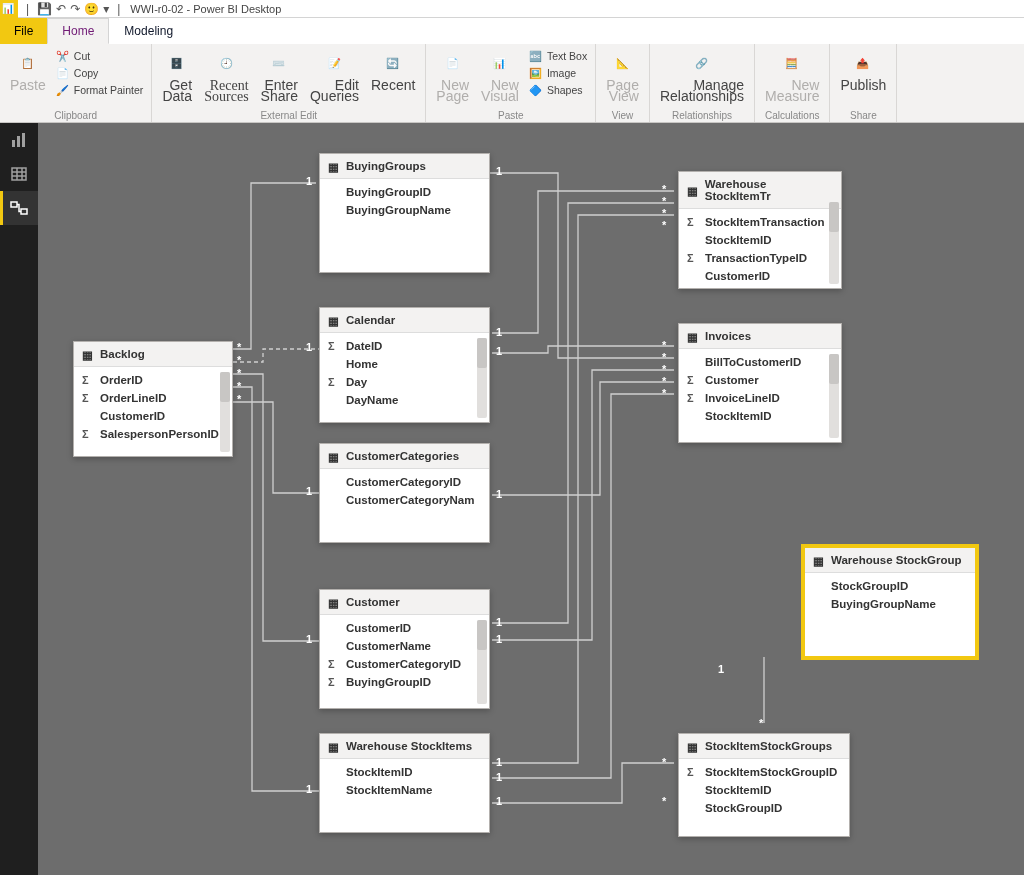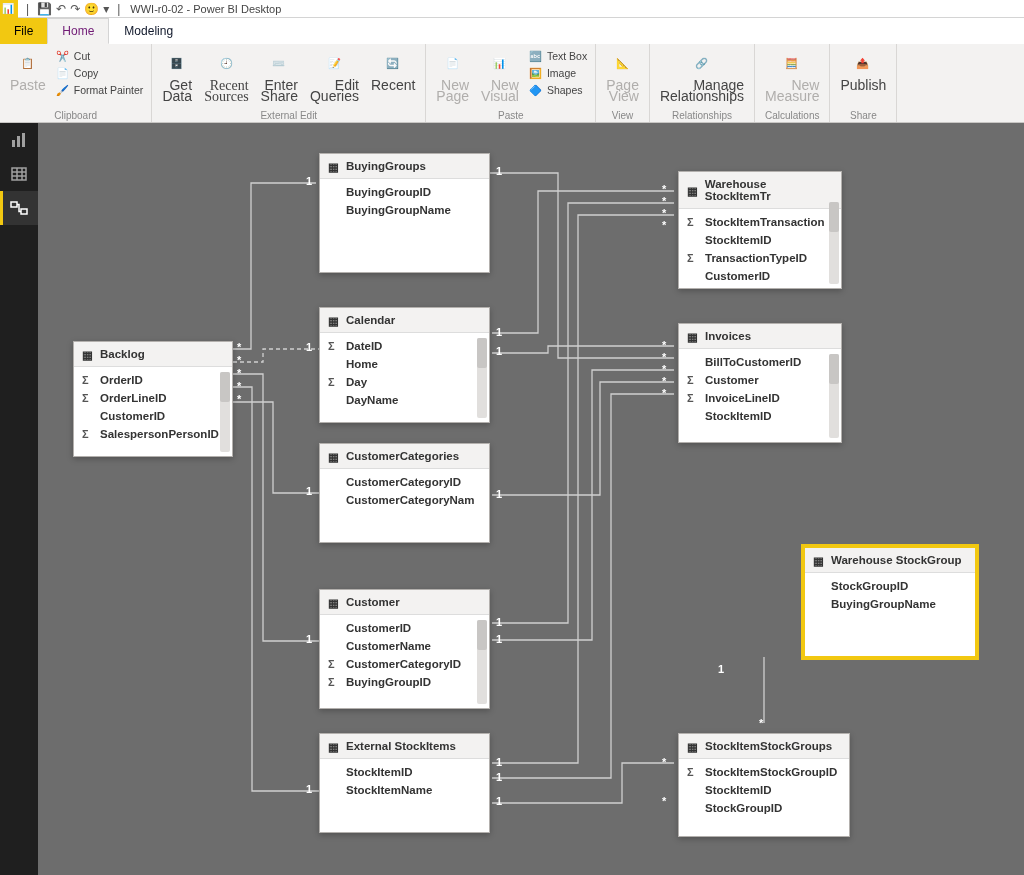--- a/index.html
+++ b/index.html
@@ -321,21 +321,21 @@
         <div class="field"><span class="sigma">Σ</span><span>BuyingGroupID</span></div>
       </div>
     <div class="scroll">
         <div class="thumb" style="top:0;height:30px;"></div>
       </div>
   </div>
 
   <div class="table-card" style="left:281px; top:610px; width:171px; height:100px;">
     <div class="hdr">
         <span class="tico">▦</span>
-        <span>External StockItems</span>
+        <span>Warehouse StockItems</span>
       </div>
     <div class="fields">
         <div class="field"><span>StockItemID</span></div>
         <div class="field"><span>StockItemName</span></div>
       </div>
   </div>
 
   <div class="table-card" style="left:640px; top:48px; width:164px; height:118px;">
     <div class="hdr">
         <span class="tico">▦</span>

